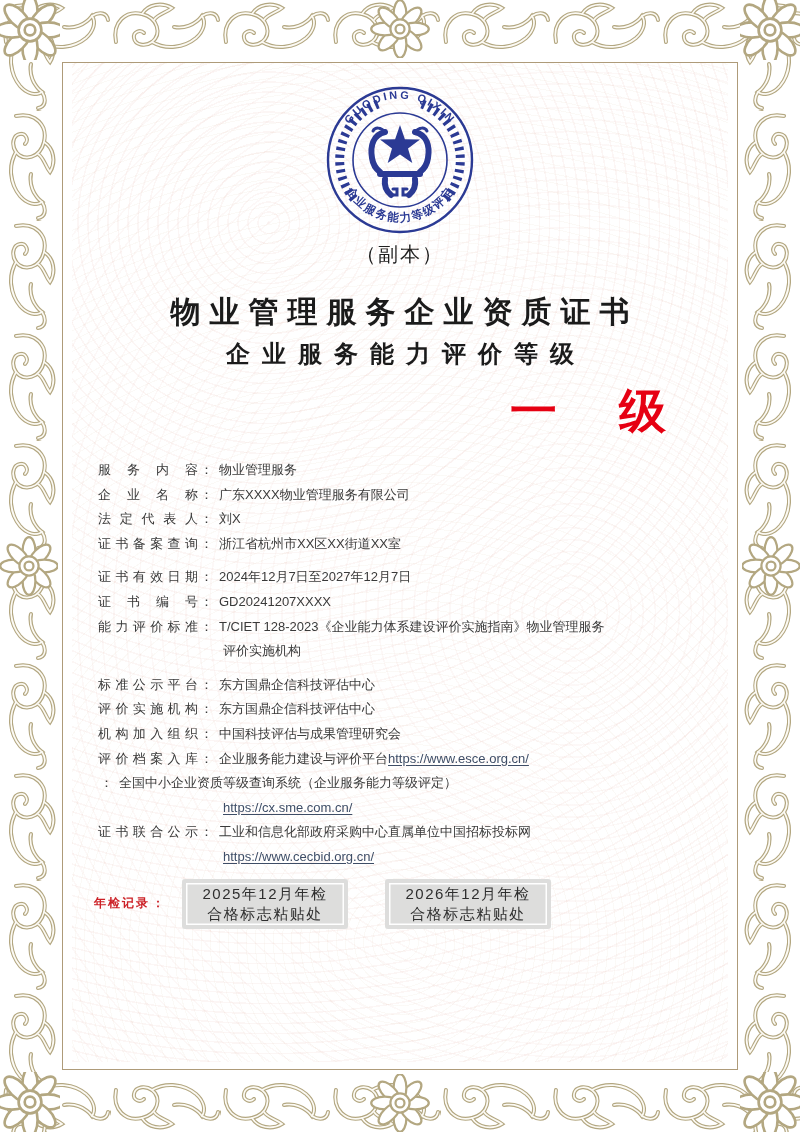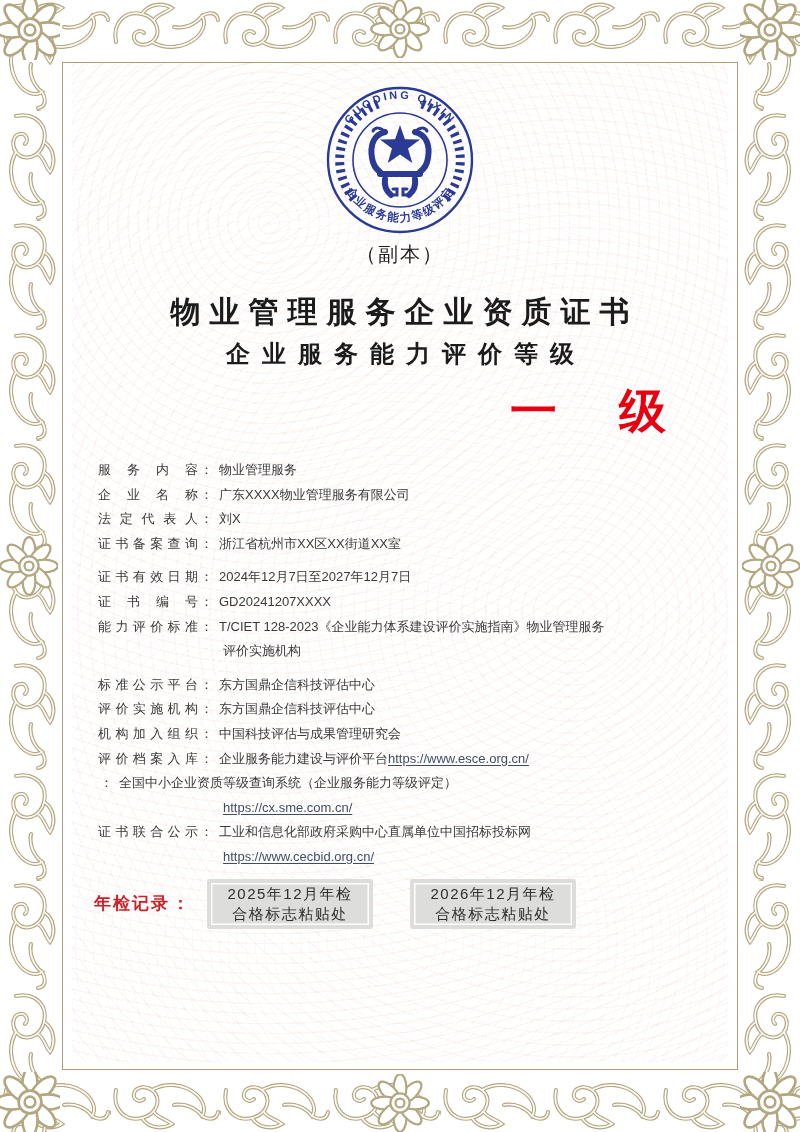--- a/index.html
+++ b/index.html
@@ -36,21 +36,21 @@
   .fields{margin:15px 28px 0 26px; font-size:13px; text-align:left; color:#3a3a3a;}
   .fgroup{margin-bottom:9px;}
   .row{display:flex; line-height:24.6px;}
   .lbl{flex:none; width:100px; text-align:justify; text-align-last:justify;}
   .colon{flex:none; margin:0 6px 0 2px;}
   .val{flex:1;}
   .cont{padding-left:125px; line-height:24.6px;}
   .link{color:#3e4d66; text-decoration:underline; text-underline-offset:2px;}
   
   .annual{display:flex; align-items:center; margin:9px 0 0 22px; text-align:left;}
-  .annual-label{color:#cc2127; font-weight:700; font-size:17px; letter-spacing:2px; display:flex;}
+  .annual-label{color:#cc2127; font-weight:700; font-size:12px; letter-spacing:2px; display:flex;}
   .annual-label .colon{margin:0 0 0 2px;}
   .acheck-box{
     width:166px; height:50px; background:#dddddc; border-radius:3px;
     display:flex; flex-direction:column; justify-content:center; align-items:center;
     box-shadow:inset 0 0 0 4px #dddddc, inset 0 0 0 5.5px #ffffff;
     font-size:15px; color:#2e2e2e; letter-spacing:1.5px; line-height:20px;
   }
   .acheck-box.b1{margin-left:16px;} .acheck-box.b2{margin-left:37px;}
 </style>
 </head>

